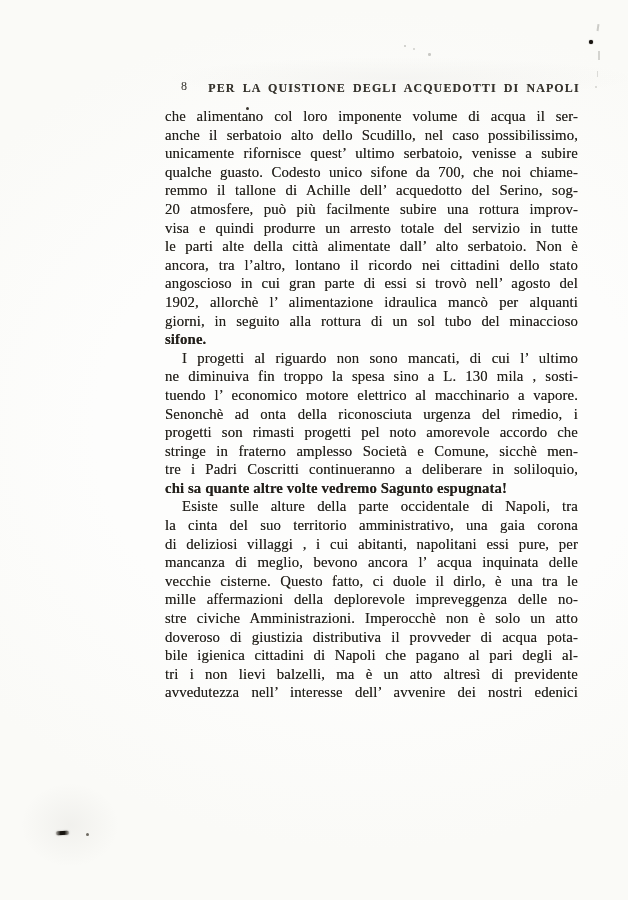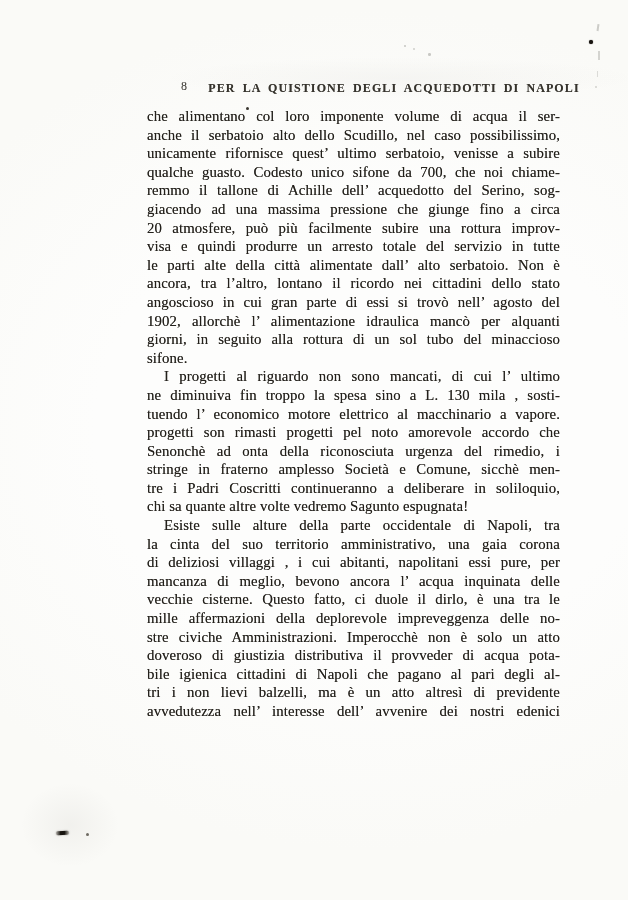--- a/index.html
+++ b/index.html
@@ -26,28 +26,28 @@
     position: absolute; left: 394px; top: 81px;
     transform: translateX(-50%);
     white-space: nowrap;
     font-size: 12px; font-weight: bold;
     letter-spacing: 1.1px; word-spacing: 3px;
     color: #36332d;
     text-shadow: 0 0 .3px rgba(50,47,40,.5);
   }
   
   .textcol {
-    position: absolute; left: 147px; top: 107px; width: 413px;
+    position: absolute; left: 165px; top: 107px; width: 413px;
     font-size: 14.8px; line-height: 18.6px;
     color: #23201b;
     letter-spacing: .1px;
     text-shadow: 0 0 .35px rgba(34,31,27,.6);
   }
   .line { text-align: justify; text-align-last: justify; }
-  .line.end { text-align-last: left; }
+  .line.end { text-align-last: left; font-weight: bold; }
   .line.indent { text-indent: 17px; }
   .sup { display: inline-block; font-size: 9px; vertical-align: 4px; line-height: 0; }
   .sub { display: inline-block; font-size: 9px; vertical-align: -2px; line-height: 0; }
   
   .artifact { position: absolute; pointer-events: none; }
   .spk-dot-dark { left: 589px; top: 40px; width: 4px; height: 4px;
     background: #181510; border-radius: 50%; box-shadow: 0 0 1px #181510; }
   .spk-tick-1 { left: 597px; top: 24px; width: 1.5px; height: 7px; background: #ccccc8; transform: rotate(8deg); }
   .spk-tick-2 { left: 598px; top: 51px; width: 1.5px; height: 9px; background: #d4d4d0; }
   .spk-tick-3 { left: 597px; top: 71px; width: 1px; height: 6px; background: #dbdbd7; }
@@ -70,34 +70,33 @@
   <span class="pagenum">8</span>
 
   <span class="runtitle">PER LA QUISTIONE DEGLI ACQUEDOTTI DI NAPOLI</span>
 
   <div class="textcol" id="textcol">
       <div class="line">che alimentano col loro imponente volume di acqua il ser-</div>
       <div class="line">anche il serbatoio alto dello Scudillo, nel caso possibilissimo,</div>
       <div class="line">unicamente rifornisce quest’ ultimo serbatoio, venisse a subire</div>
       <div class="line">qualche guasto. Codesto unico sifone da 700, che noi chiame-</div>
       <div class="line">remmo il tallone di Achille dell’ acquedotto del Serino, sog-</div>
-      <div class="line">giacendo ad una massima pressione che giunge fino a circa</div>
       <div class="line">20 atmosfere, può più facilmente subire una rottura improv-</div>
       <div class="line">visa e quindi produrre un arresto totale del servizio in tutte</div>
       <div class="line">le parti alte della città alimentate dall’ alto serbatoio. Non è</div>
       <div class="line">ancora, tra l’altro, lontano il ricordo nei cittadini dello stato</div>
       <div class="line">angoscioso in cui gran parte di essi si trovò nell’ agosto del</div>
       <div class="line">1902, allorchè l’ alimentazione idraulica mancò per alquanti</div>
       <div class="line">giorni, in seguito alla rottura di un sol tubo del minaccioso</div>
       <div class="line end">sifone.</div>
       <div class="line indent">I progetti al riguardo non sono mancati, di cui l’ ultimo</div>
       <div class="line">ne diminuiva fin troppo la spesa sino a L. 130 mila , sosti-</div>
       <div class="line">tuendo l’ economico motore elettrico al macchinario a vapore.</div>
+      <div class="line">Senonchè ad onta della riconosciuta urgenza del rimedio, i</div>
       <div class="line">progetti son rimasti progetti pel noto amorevole accordo che</div>
-      <div class="line">Senonchè ad onta della riconosciuta urgenza del rimedio, i</div>
       <div class="line">stringe in fraterno amplesso Società e Comune, sicchè men-</div>
       <div class="line">tre i Padri Coscritti continueranno a deliberare in soliloquio,</div>
       <div class="line end">chi sa quante altre volte vedremo Sagunto espugnata!</div>
       <div class="line indent">Esiste sulle alture della parte occidentale di Napoli, tra</div>
       <div class="line">la cinta del suo territorio amministrativo, una gaia corona</div>
       <div class="line">di deliziosi villaggi , i cui abitanti, napolitani essi pure, per</div>
       <div class="line">mancanza di meglio, bevono ancora l’ acqua inquinata delle</div>
       <div class="line">vecchie cisterne. Questo fatto, ci duole il dirlo, è una tra le</div>
       <div class="line">mille affermazioni della deplorevole impreveggenza delle no-</div>
       <div class="line">stre civiche Amministrazioni. Imperocchè non è solo un atto</div>

